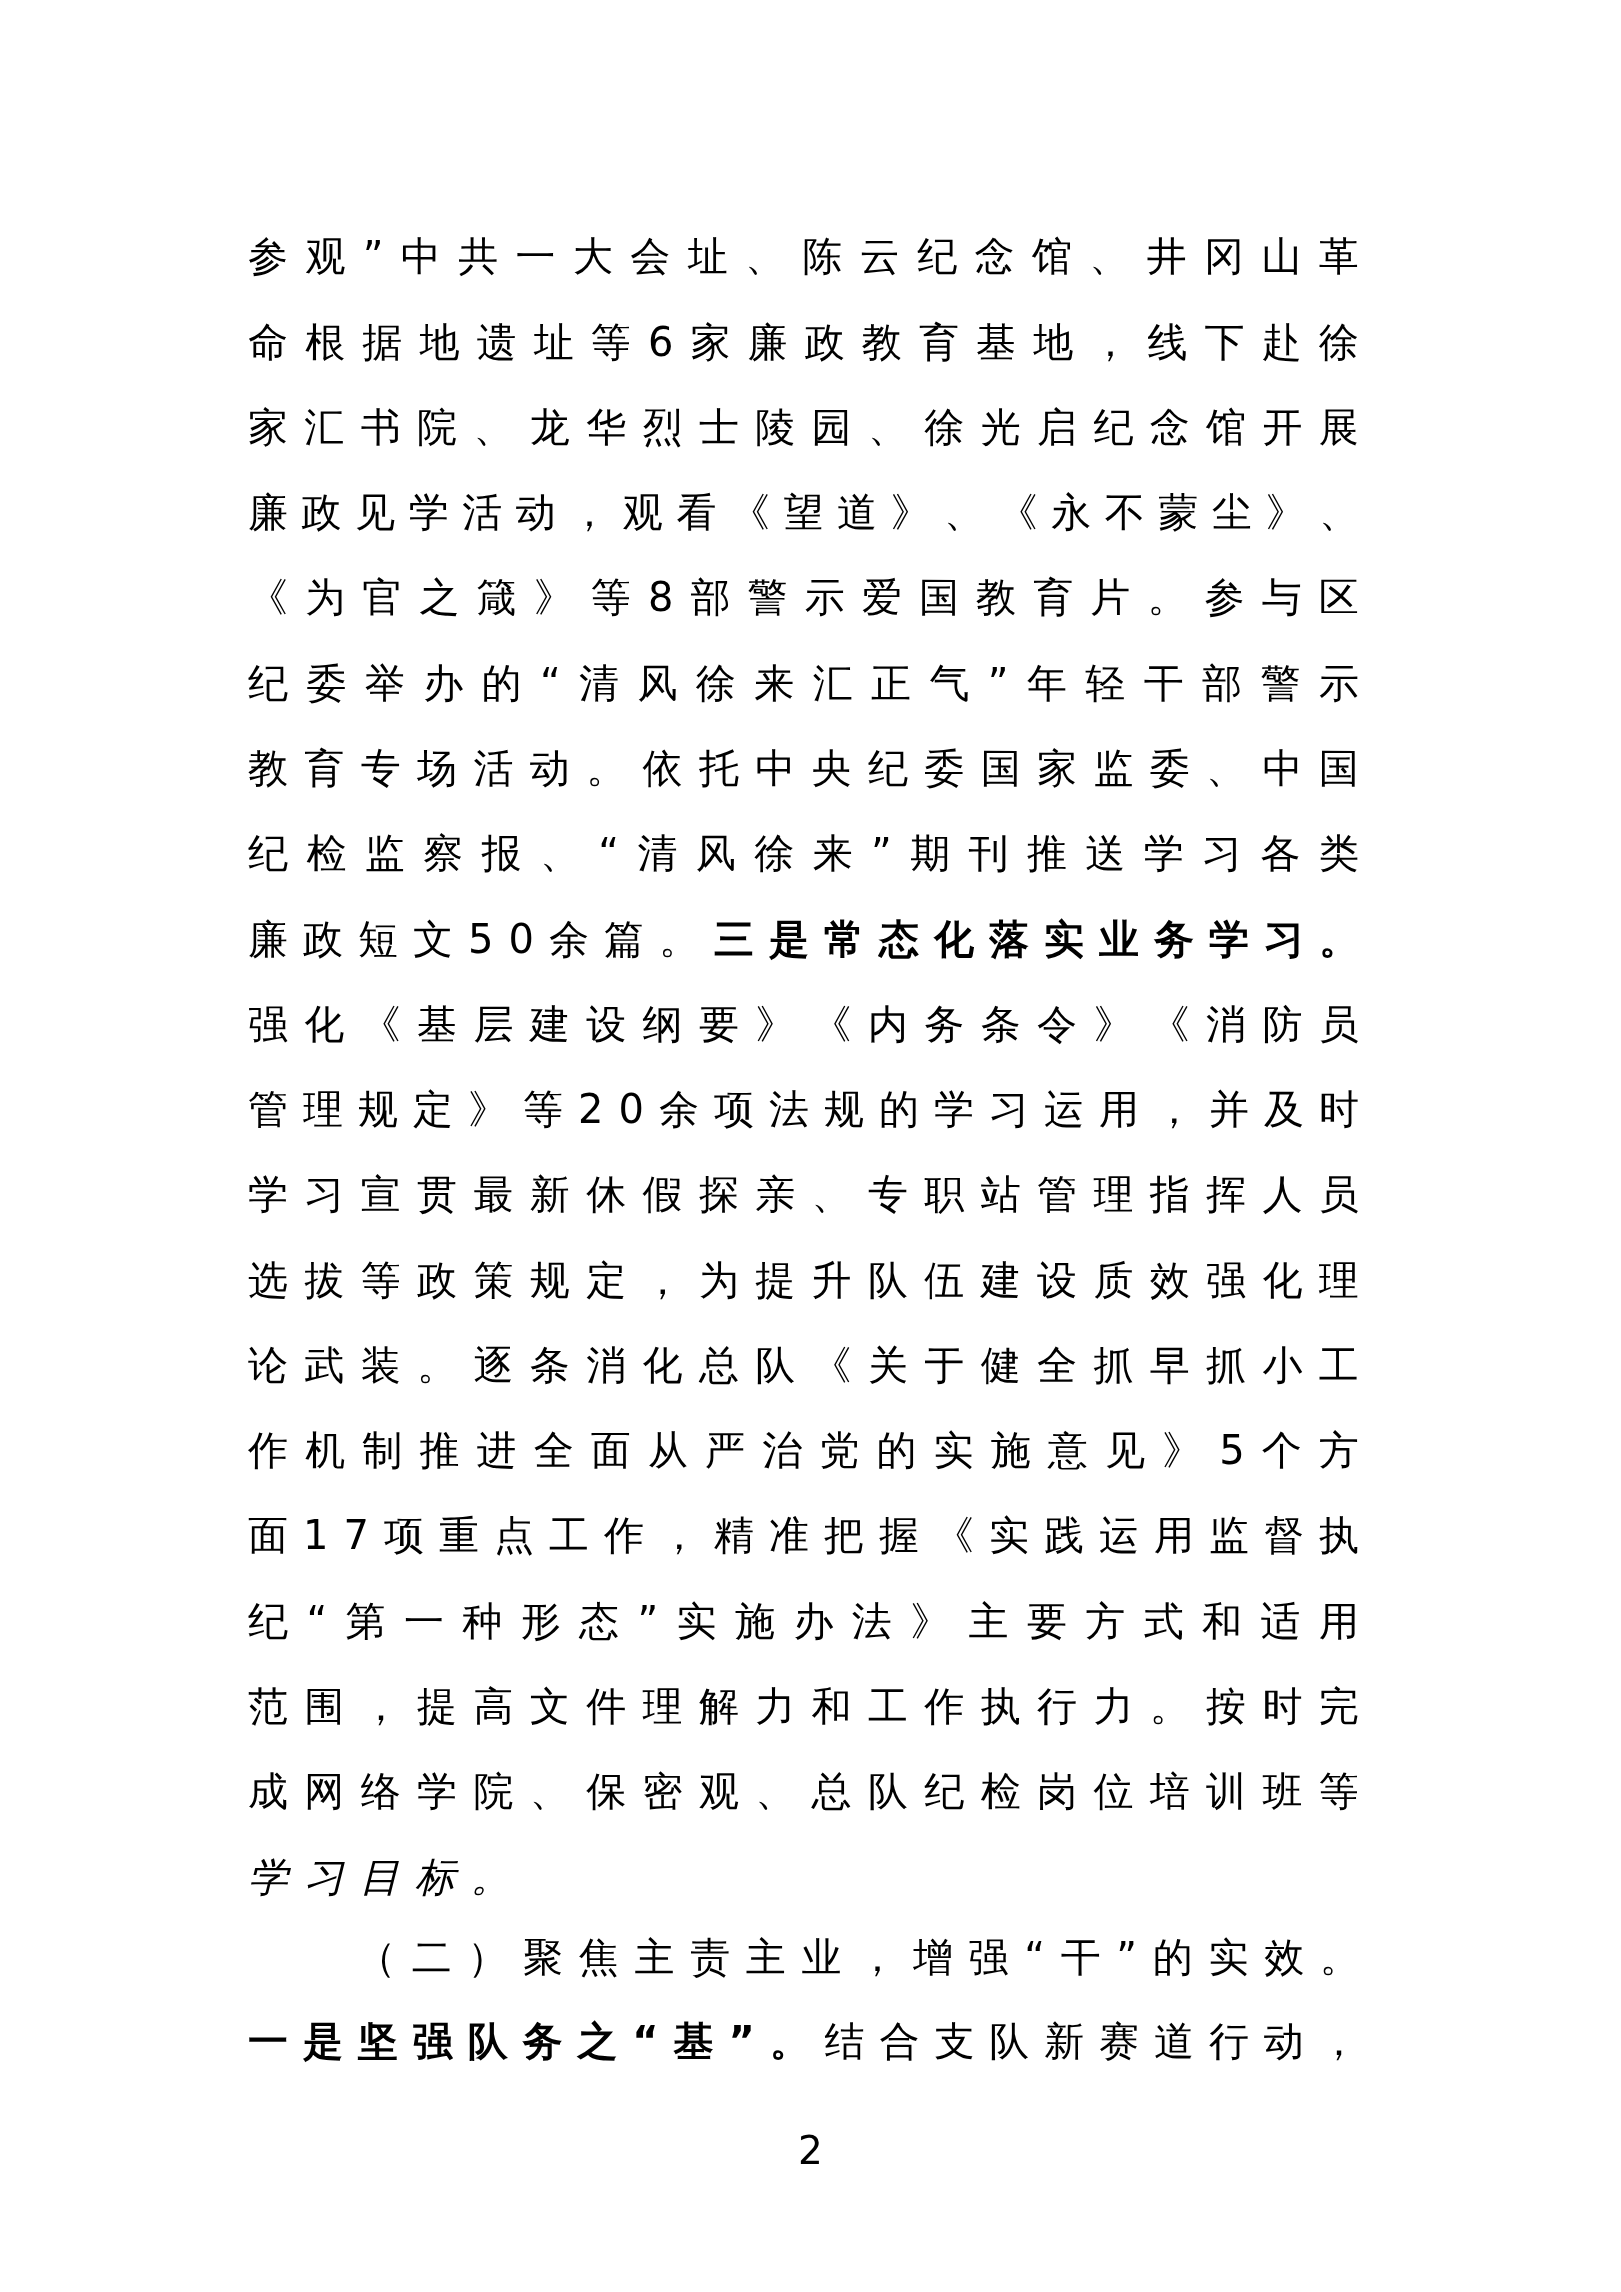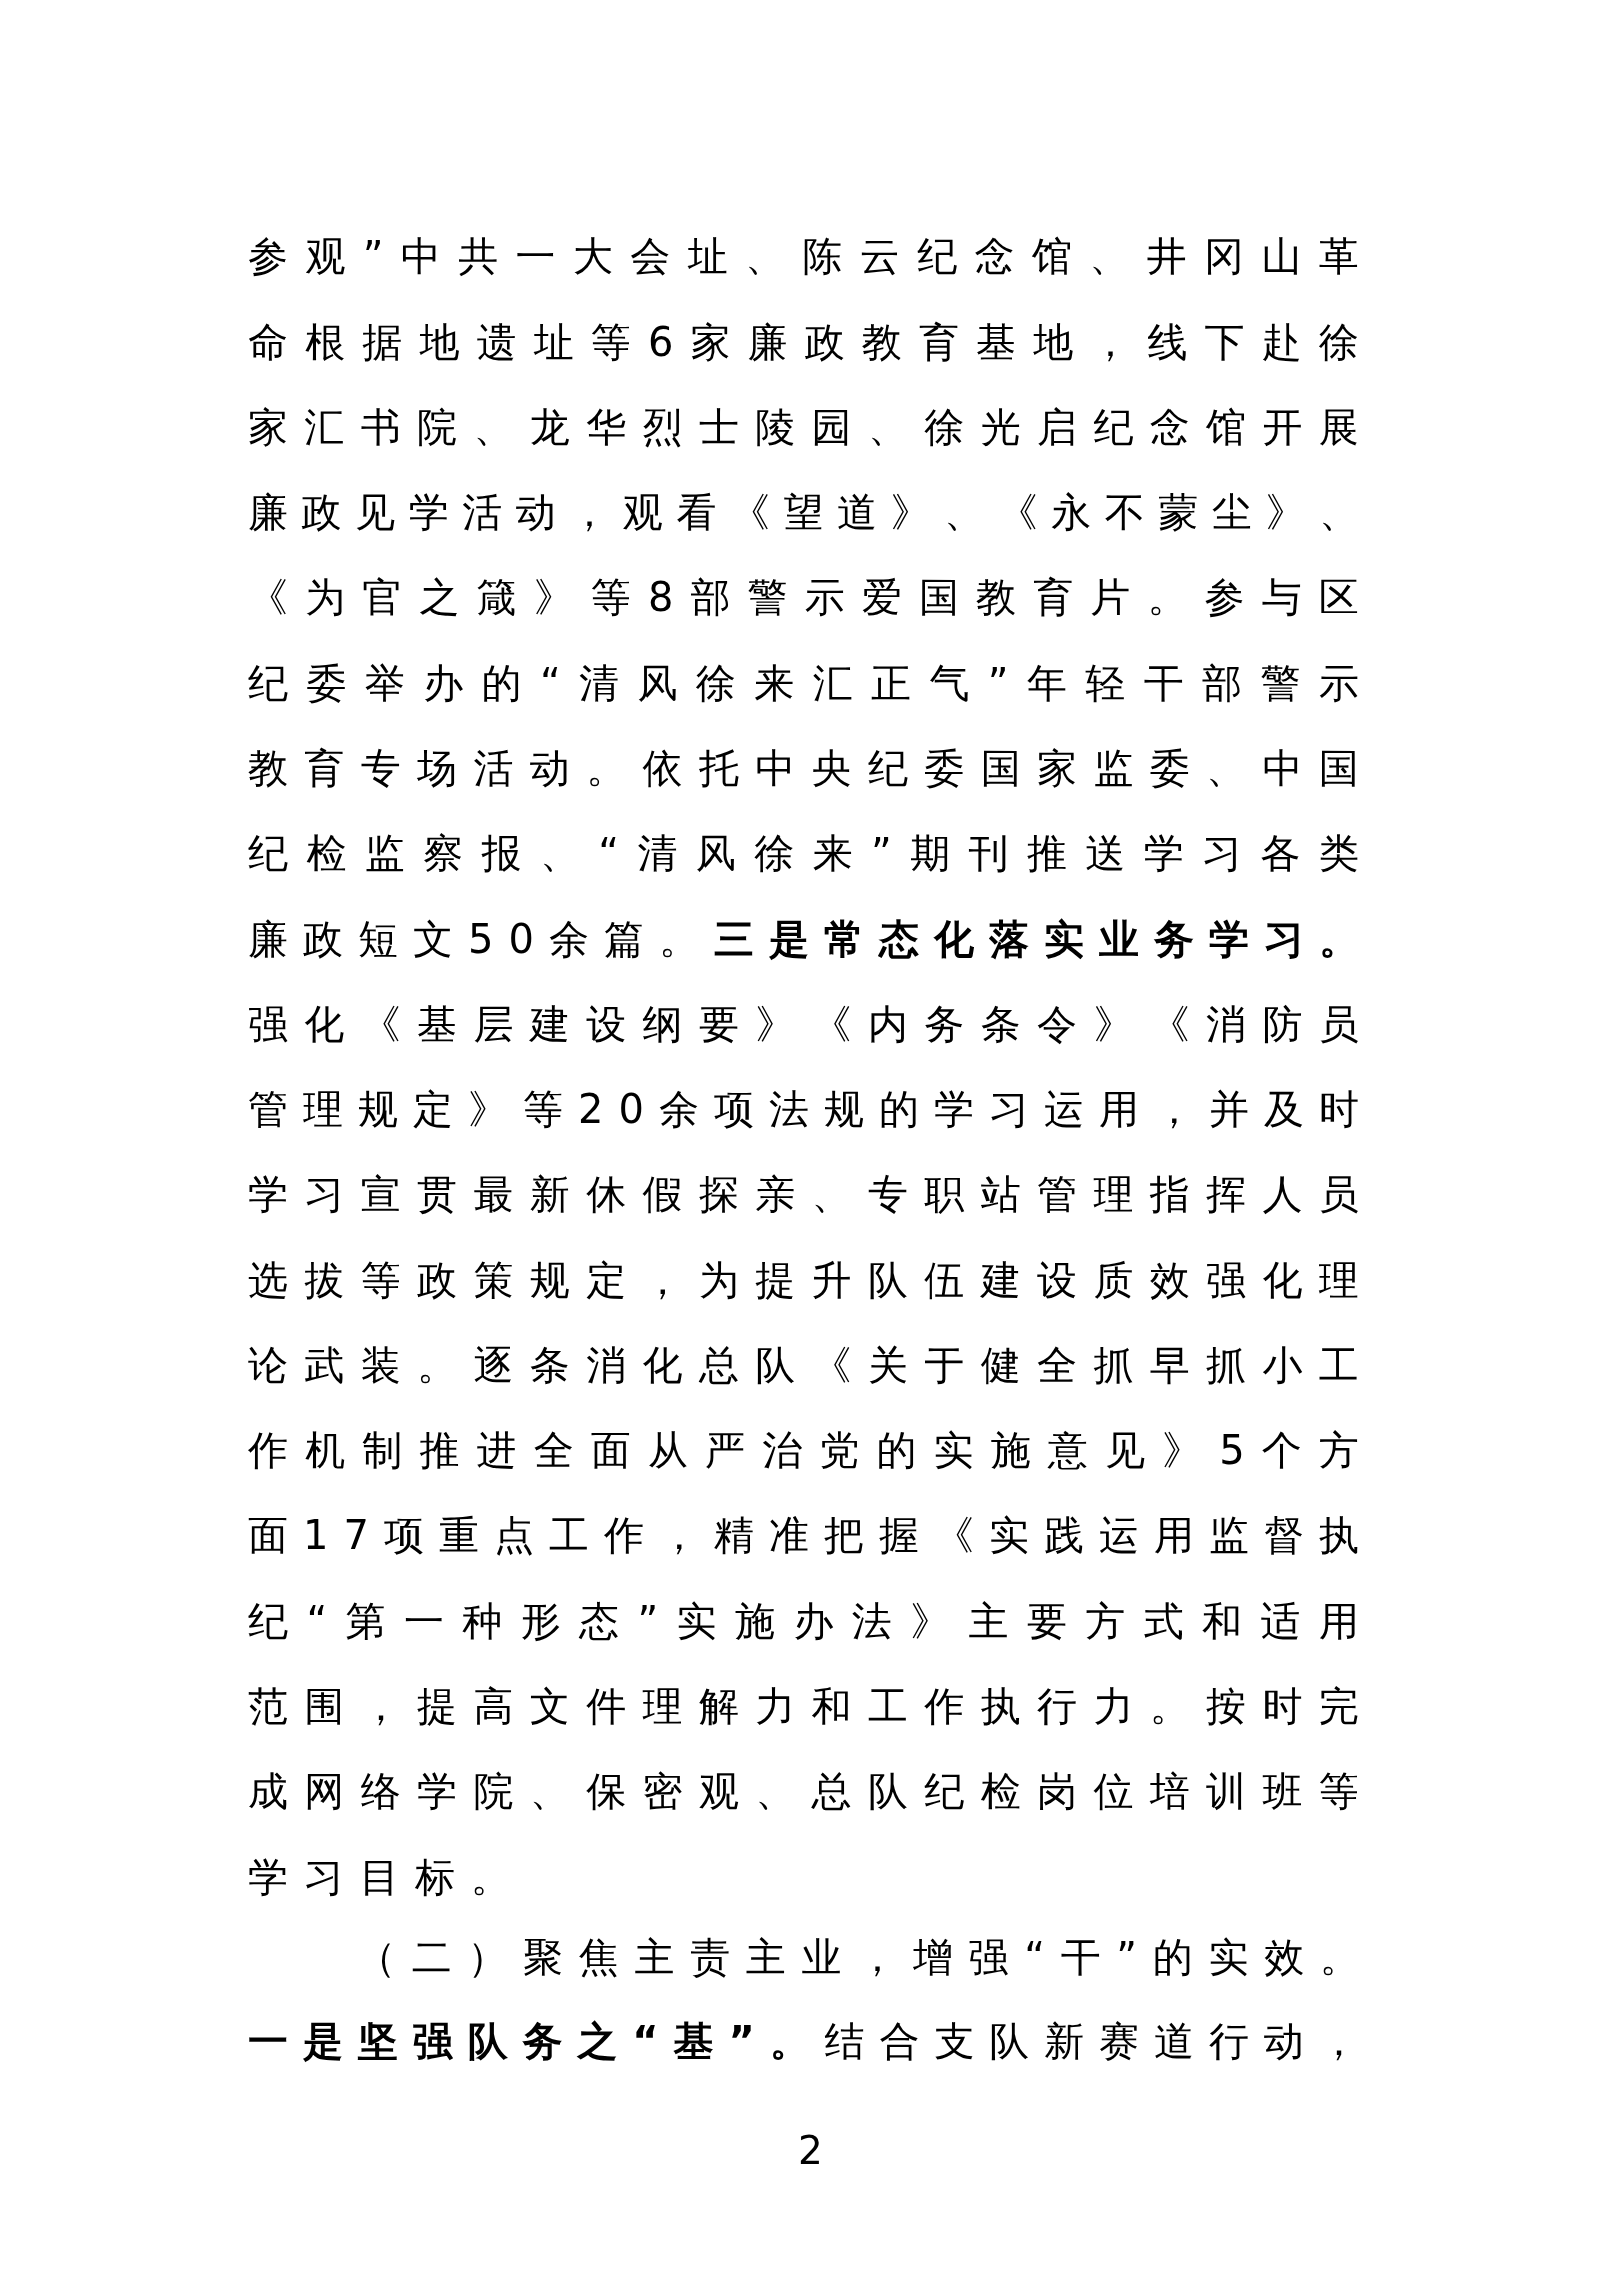--- a/index.html
+++ b/index.html
@@ -2,21 +2,21 @@
 <html><head>
 <meta charset="utf-8">
 <style>
   html, body { margin: 0; padding: 0; background: #ffffff; }
   body { width: 1621px; height: 2293px; position: relative; overflow: hidden;
          font-family: "DejaVu Sans", "Liberation Sans", sans-serif; color: #000; }
   .page { position: absolute; left: 0; top: 0; width: 1621px; height: 2293px; background: #fff; }
   .line { position: absolute; left: 248px; width: 1111px; height: 59px;
           font-size: 40px; line-height: 59px; white-space: nowrap;
           text-align: justify; text-align-last: justify; letter-spacing: 0; }
-  .line.short { text-align-last: left; letter-spacing: 15.7px; }
+  .line.short { text-align-last: left; letter-spacing: 15.7px; font-style: italic; }
   .line.indent { left: 356px; width: 1004px; }
   .b { font-weight: bold; }
   .pnum { position: absolute; top: 2127px; left: 0; width: 1621px; text-align: center;
           font-size: 39px; line-height: 47px; }
 </style>
 </head>
 <body>
 
 <div class="page">
 

